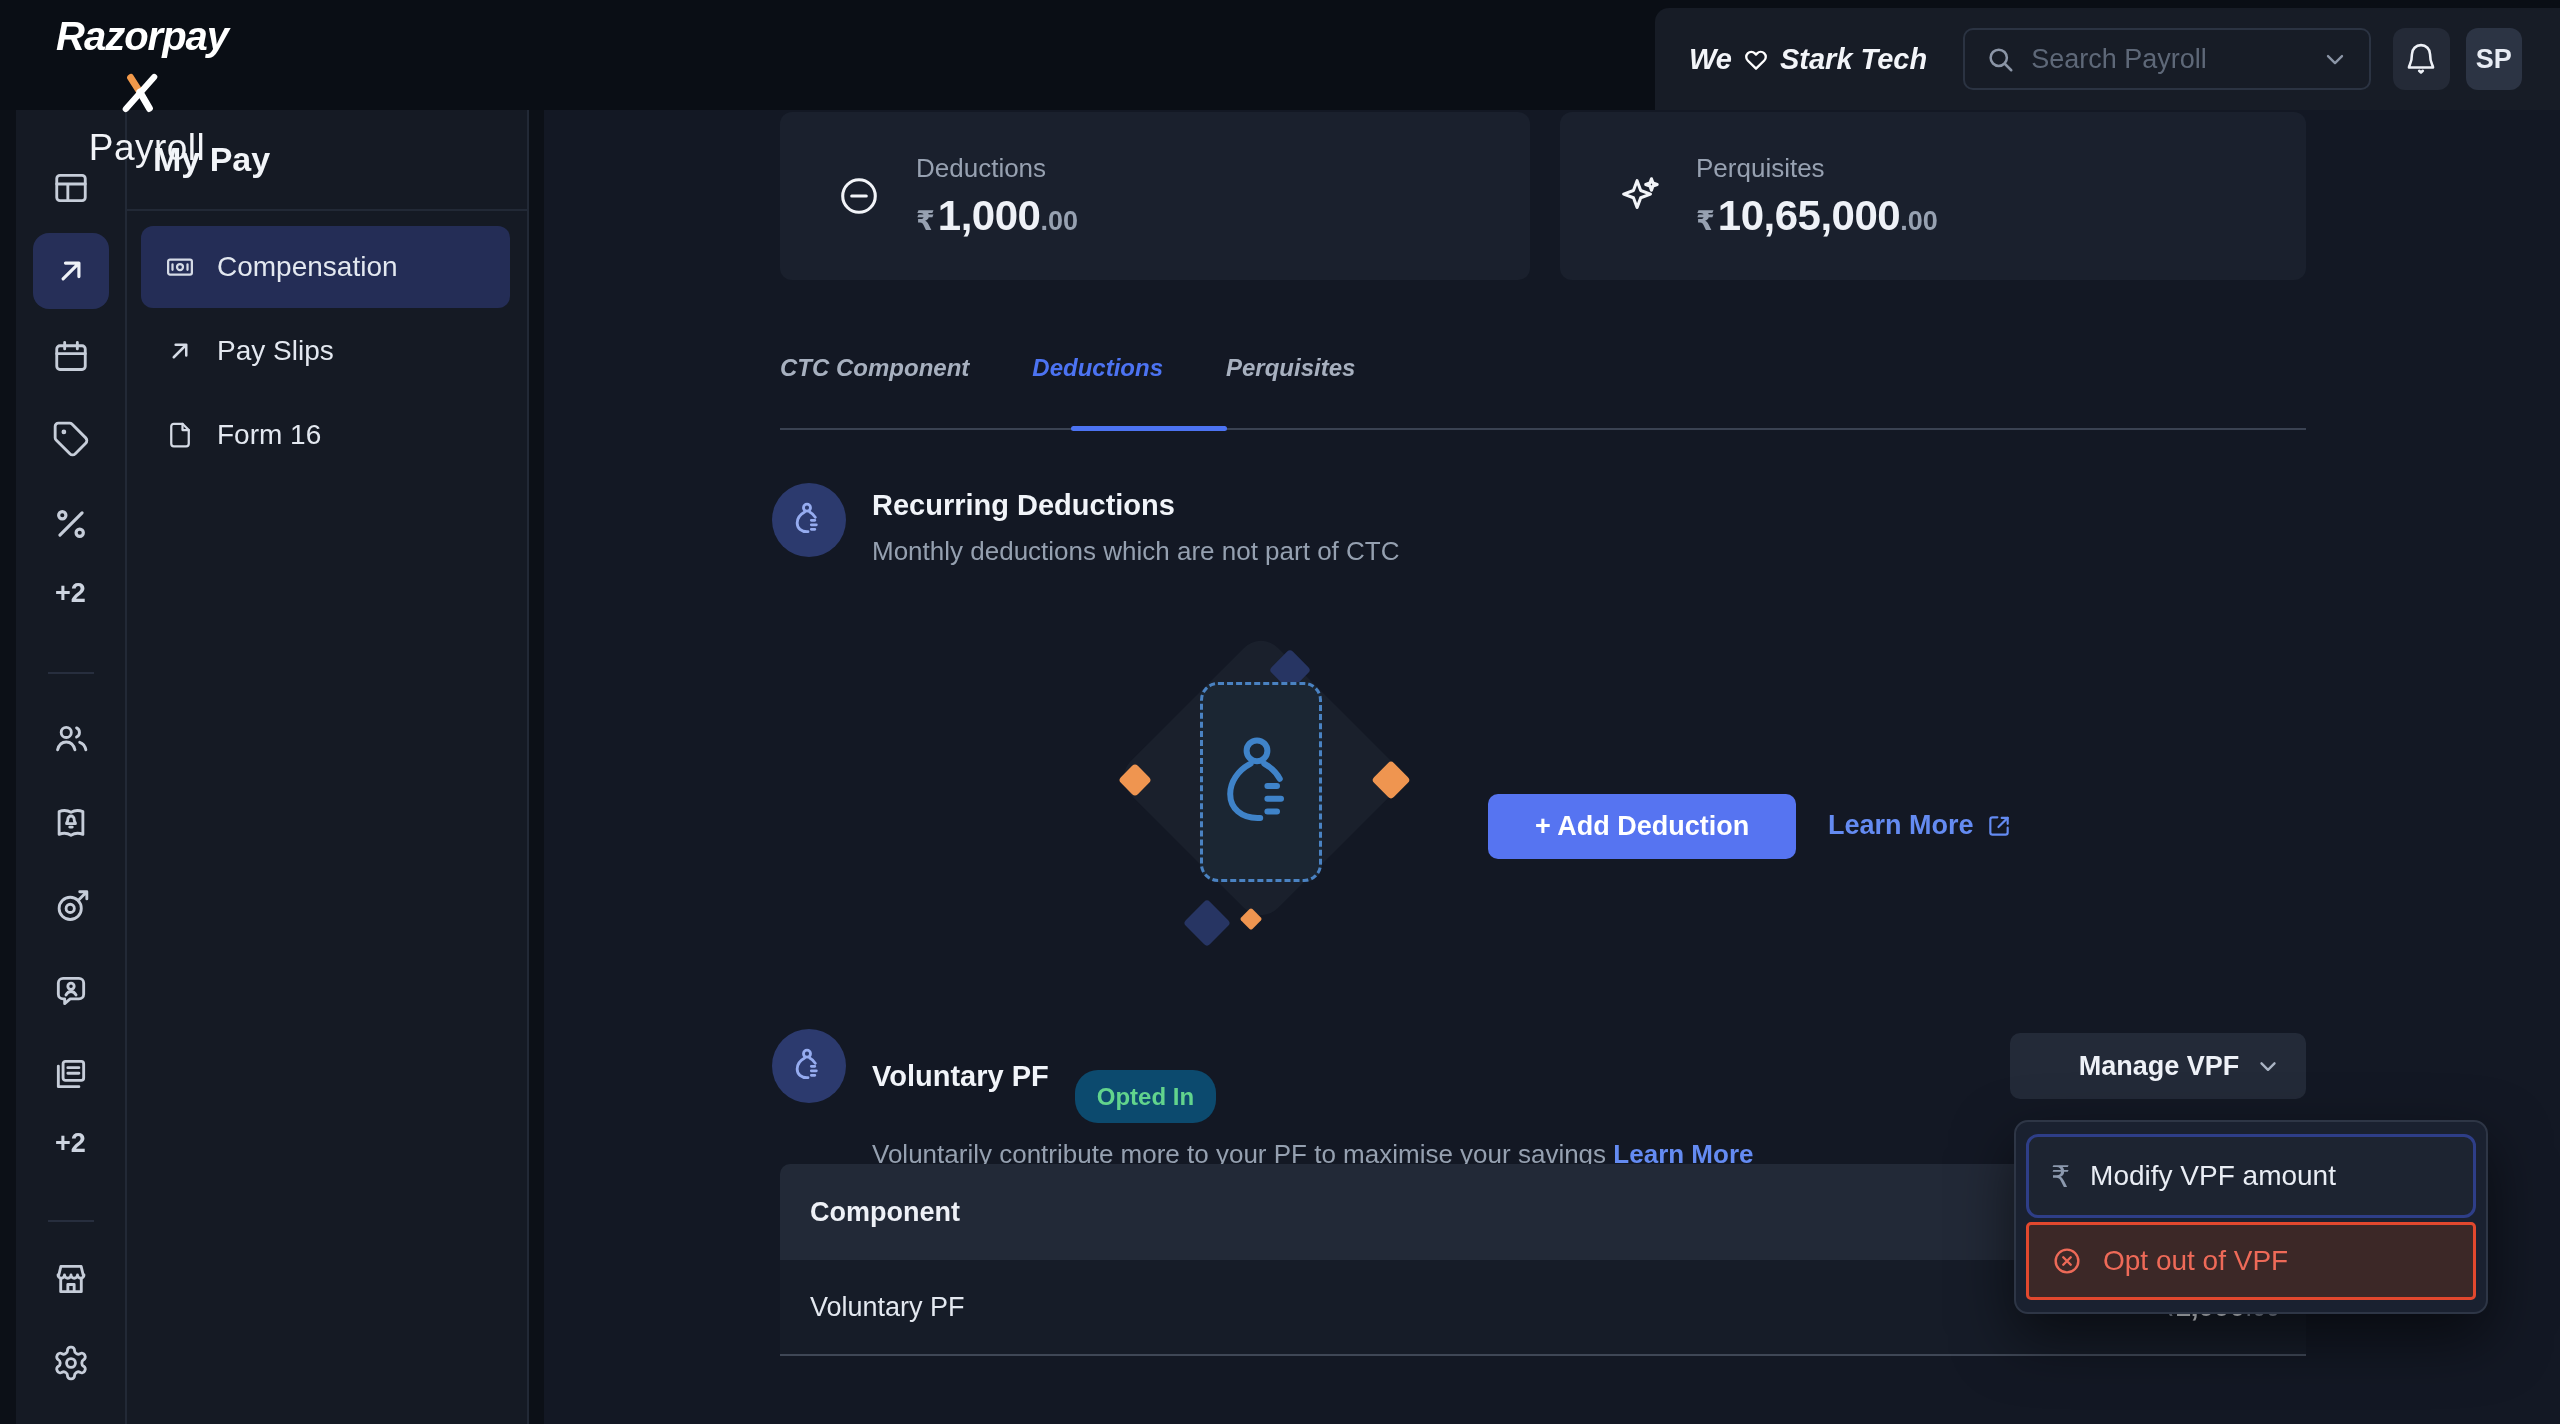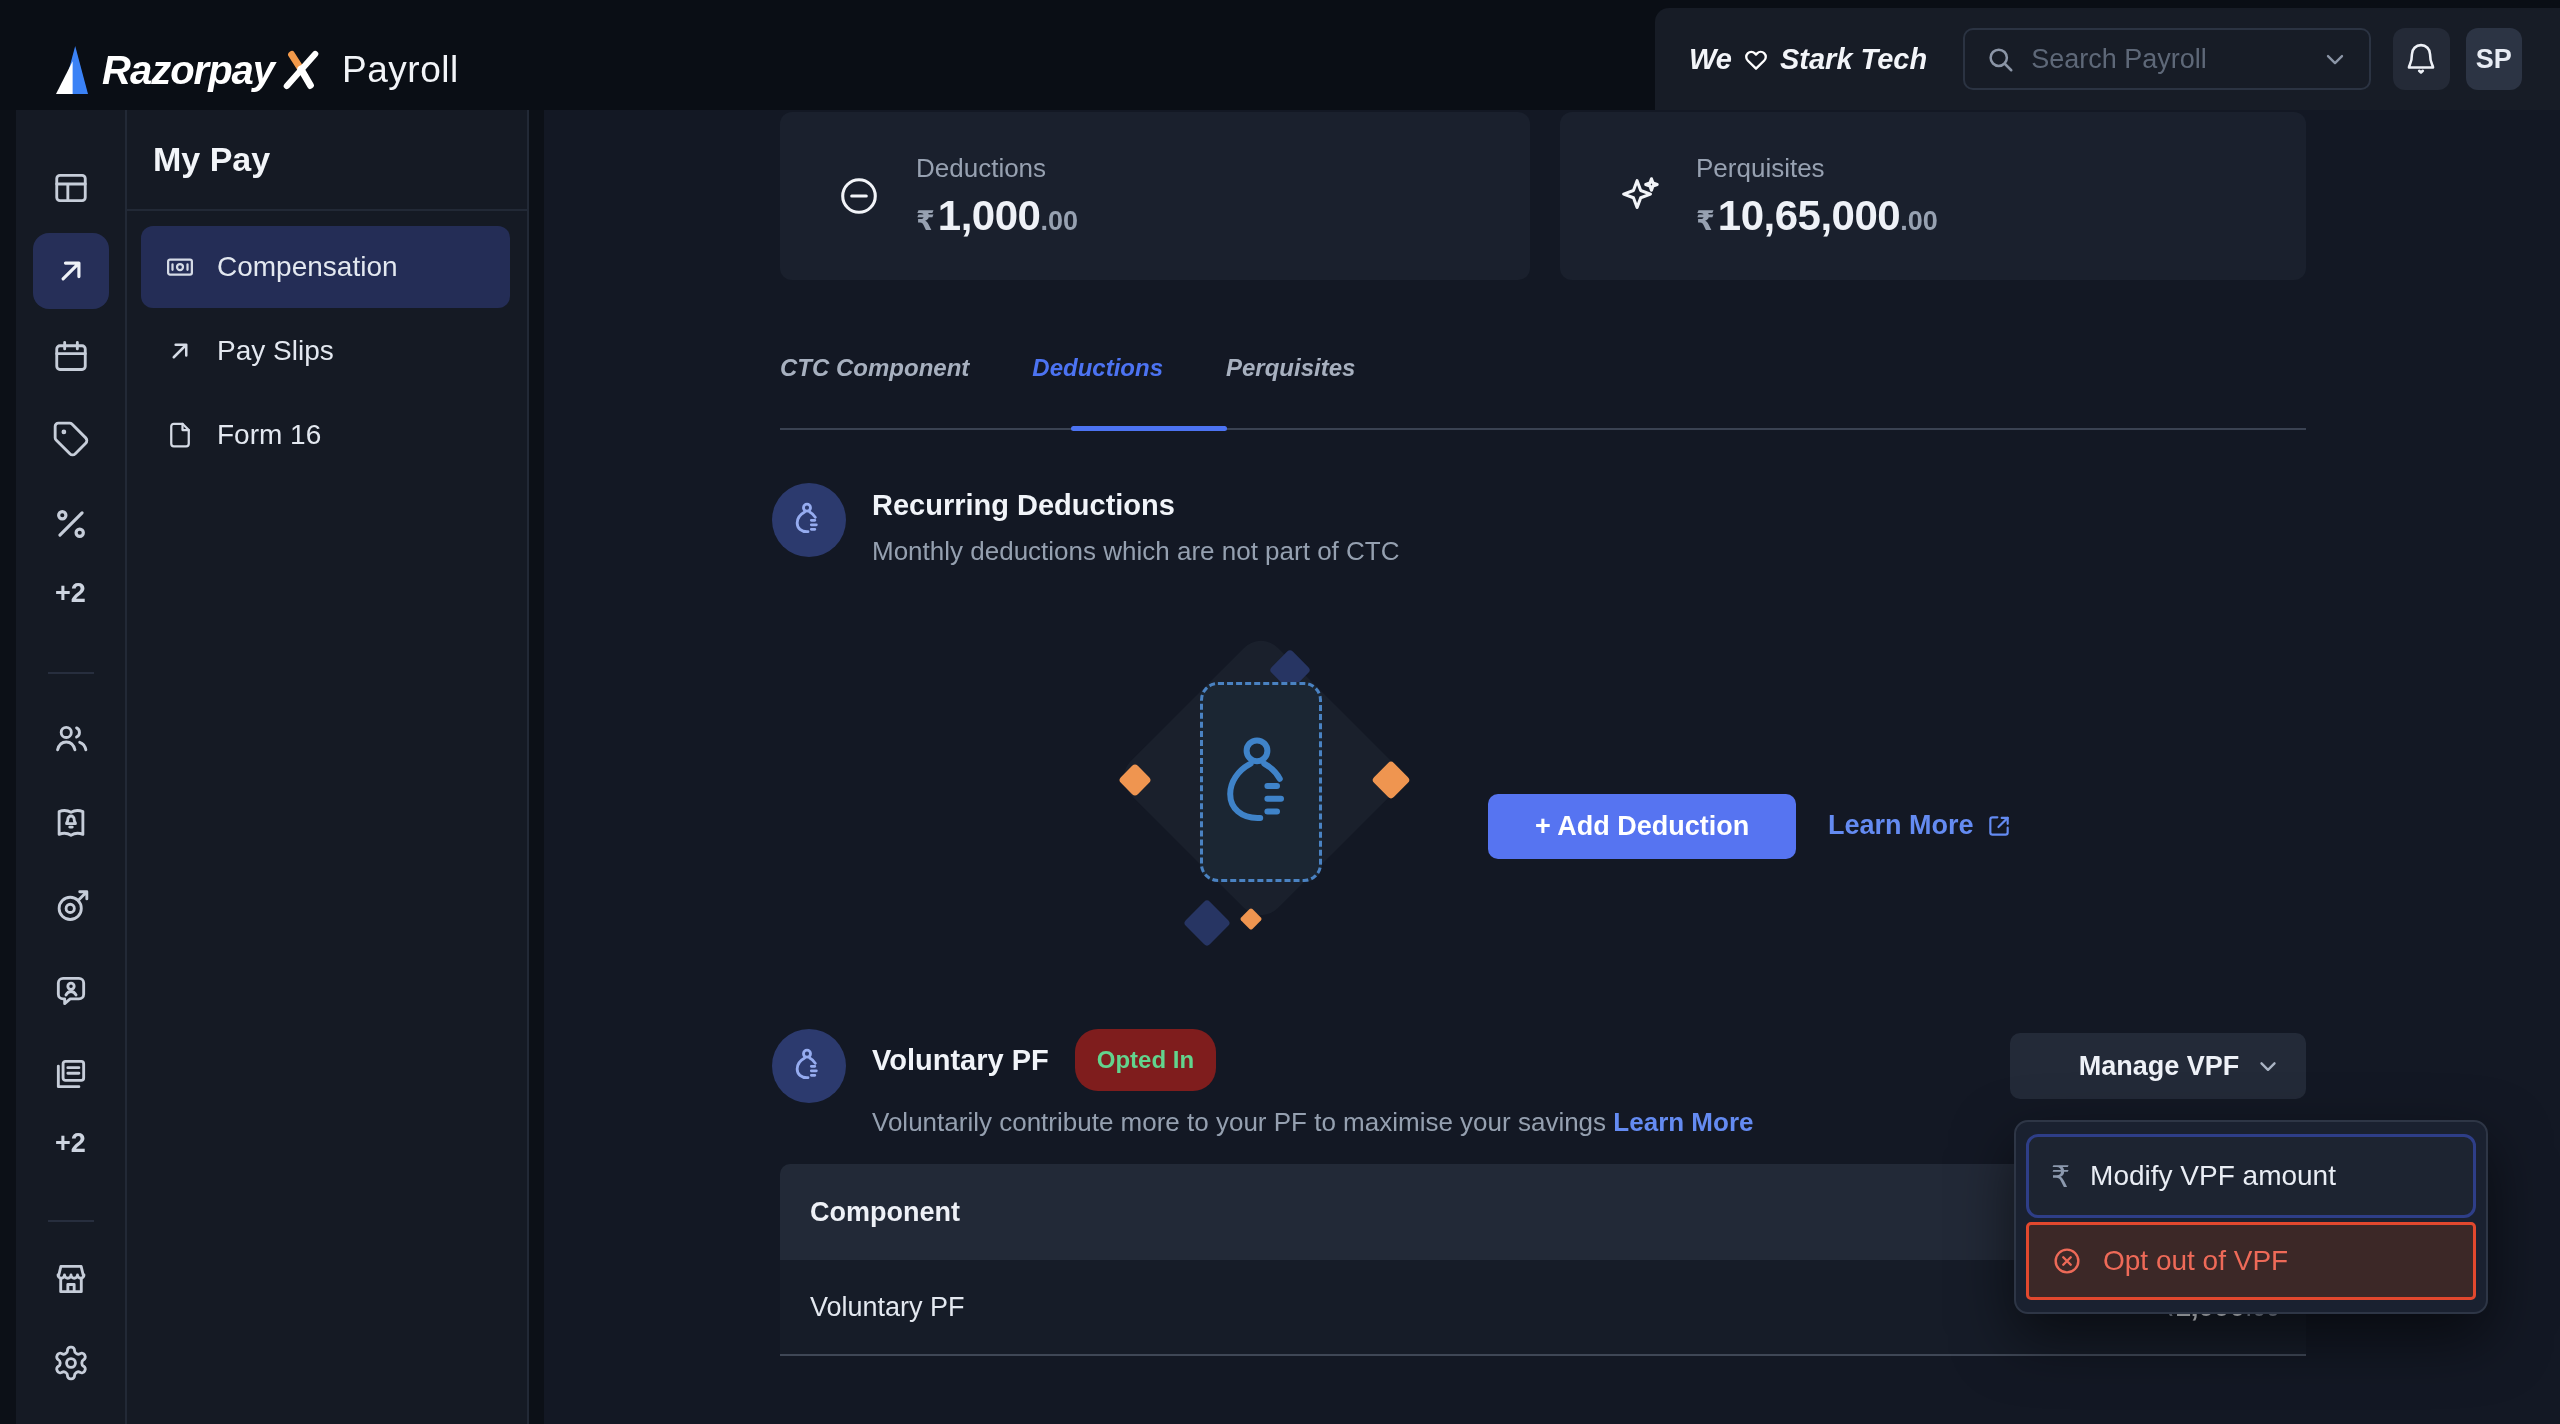--- a/index.html
+++ b/index.html
@@ -3,21 +3,21 @@
 <meta charset="utf-8">
 <style>
   * { margin:0; padding:0; box-sizing:border-box; }
   html,body { background:#0c1017; }
   body { font-family:"Liberation Sans","DejaVu Sans",sans-serif; }
   #app { position:relative; width:2560px; height:1424px; overflow:hidden; background:#0c1017; }
   svg { display:block; }
 
   
   .header { position:absolute; left:0; top:0; width:2560px; height:110px; background:#0a0e15; z-index:50; }
-  .logo-cluster { position:absolute; left:56px; top:15px; height:110px; display:flex; align-items:center; gap:14px; }
+  .logo-cluster { position:absolute; left:56px; top:0; height:110px; display:flex; align-items:center; gap:14px;flex-direction:column; }
   .logo-mark { position:relative; width:32px; height:48px; }
   .logo-mark .lm-blue { position:absolute; inset:0; background:#3b82f6; clip-path:polygon(60% 0,100% 100%,20% 100%); }
   .logo-mark .lm-white { position:absolute; inset:0; background:#ffffff; clip-path:polygon(0 100%,52% 32%,52% 100%); }
   .brand-word { font-size:40px; font-weight:700; font-style:italic; color:#ffffff; letter-spacing:-1px; }
   .brand-x { margin-left:-4px; transform:skewX(-8deg); }
   .product-word { margin-left:10px; font-size:37px; font-weight:400; color:#f2f4f8; letter-spacing:.5px; }
   .header-right { position:absolute; right:0; top:8px; height:102px; left:1655px; background:#171c26;
                   border-top-left-radius:14px; display:flex; align-items:center; padding:0 38px 0 34px; }
   .company { display:flex; align-items:center; gap:10px; font-size:29px; font-weight:700; color:#f3f5f9; white-space:nowrap;font-style:italic; }
   .searchbox { margin-left:36px; width:408px; height:62px; border:2px solid #2b3342; border-radius:10px;
@@ -85,22 +85,22 @@
   .empty-title { position:absolute; left:944px; top:590px; font-size:33px; font-weight:700; color:#f4f6fa; }
   .add-btn { position:absolute; left:944px; top:684px; width:308px; height:65px; border-radius:10px;
              background:#5674f1; color:#ffffff; font-size:27px; font-weight:700;
              display:flex; align-items:center; justify-content:center; }
   .learn-more { position:absolute; left:1284px; top:700px; display:flex; align-items:center; gap:12px;
                 color:#648bf2; font-size:27px; font-weight:700; }
 
   
   .vpf-head { top:919px; }
   .vpf-title-row { display:flex; align-items:center; gap:26px; }
-  .badge { height:62px; padding:0 22px; border-radius:23px; background:#7f1d1d; color:#62d48d;
-           font-size:24px; font-weight:600; display:flex; align-items:center; }
+  .badge { height:53px; padding:0 22px; border-radius:23px; background:#0c4a6e; color:#62d48d;
+           font-size:24px; font-weight:600; display:flex; align-items:center;margin-top:41px; }
   .vpf-sub { font-size:26px; color:#95a0b0; margin-top:16px; }
   .vpf-sub .link { color:#648bf2; font-weight:700; }
   .manage-btn { position:absolute; left:1466px; top:923px; width:296px; height:66px; border-radius:10px;
                 background:#232a38; color:#eef1f7; font-size:27px; font-weight:700;
                 display:flex; align-items:center; justify-content:center; gap:16px;padding-left:44px; }
   .manage-btn .chev { color:#aab4c4; }
 
   
   .table { position:absolute; left:236px; top:1054px; width:1526px; }
   .t-head { height:96px; background:#222937; border-radius:10px 10px 0 0; display:flex; align-items:center;

